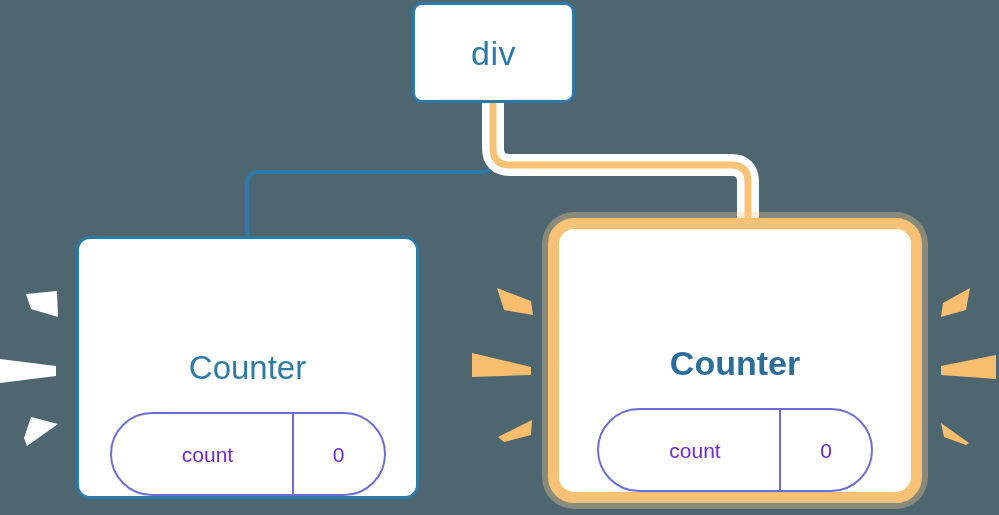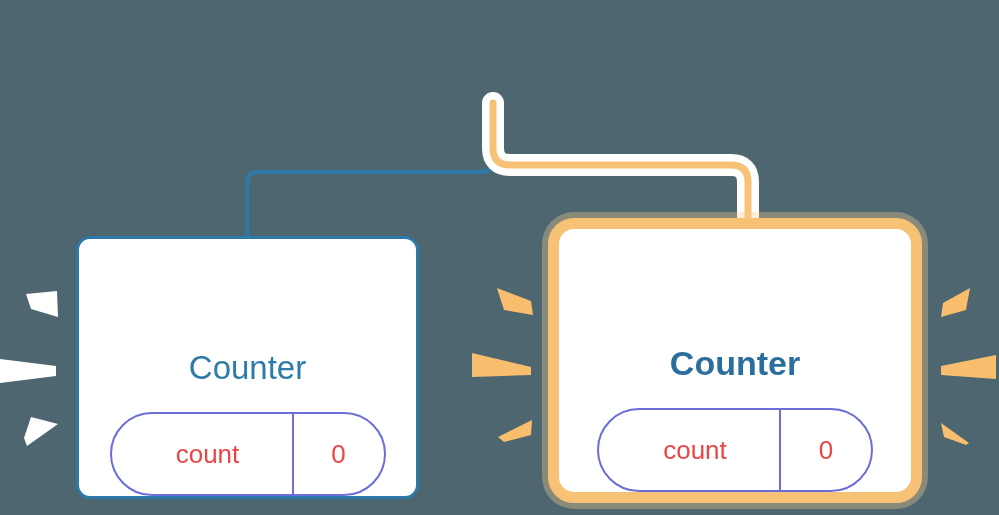--- a/index.html
+++ b/index.html
@@ -103,22 +103,22 @@
     align-items: stretch;
     height: 80px;
     border: 2px solid #6b6ed8;
     border-radius: 999px;
     background: transparent;
   }
   .pill-key, .pill-val {
     display: flex;
     align-items: center;
     justify-content: center;
-    color: #ef4444;
-    font-size: 26px;
+    color: #6d28d9;
+    font-size: 21px;
     line-height: 1;
   }
   .pill-key {
     width: 168px;
     padding-left: 12px;
   }
   .pill-val {
     width: 90px;
     border-left: 2px solid #6b6ed8;
   }
@@ -151,20 +151,23 @@
       <polygon points="498,437 532,420 531,435 504,442"></polygon>
     </g>
 
     <g fill="#f8be6d">
       <polygon points="970,288 943,303 941,317 966,310"></polygon>
       <polygon points="996,355 941,366 941,375 996,379"></polygon>
       <polygon points="969,443 941,423 944,437 966,445"></polygon>
     </g>
   </svg>
 
+  <div class="node node-div">
+    <span class="node-title">div</span>
+  </div>
 
   <div class="node node-counter node-counter-plain">
     <span class="node-title">Counter</span>
     <div class="state-pill">
       <span class="pill-key">count</span>
       <span class="pill-val">0</span>
     </div>
   </div>
 
   <div class="node node-counter node-counter-highlight">

